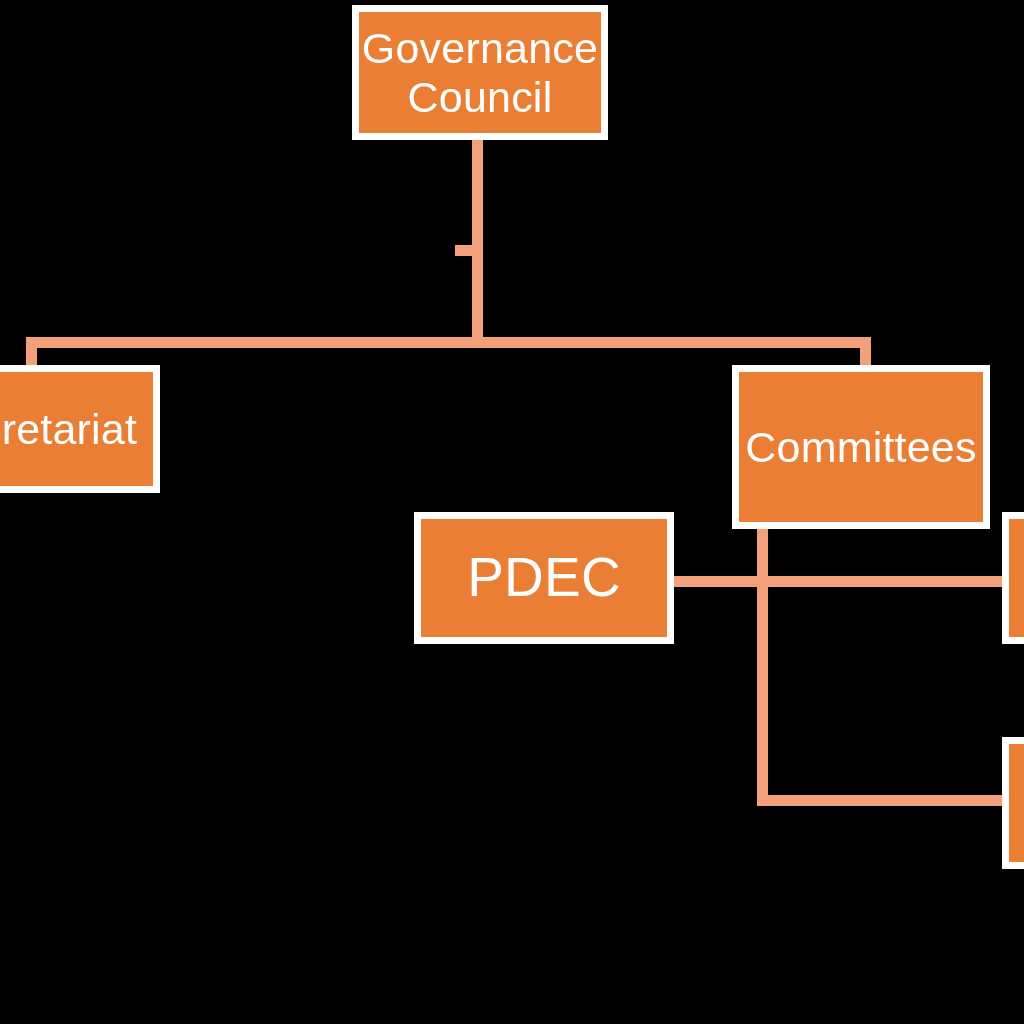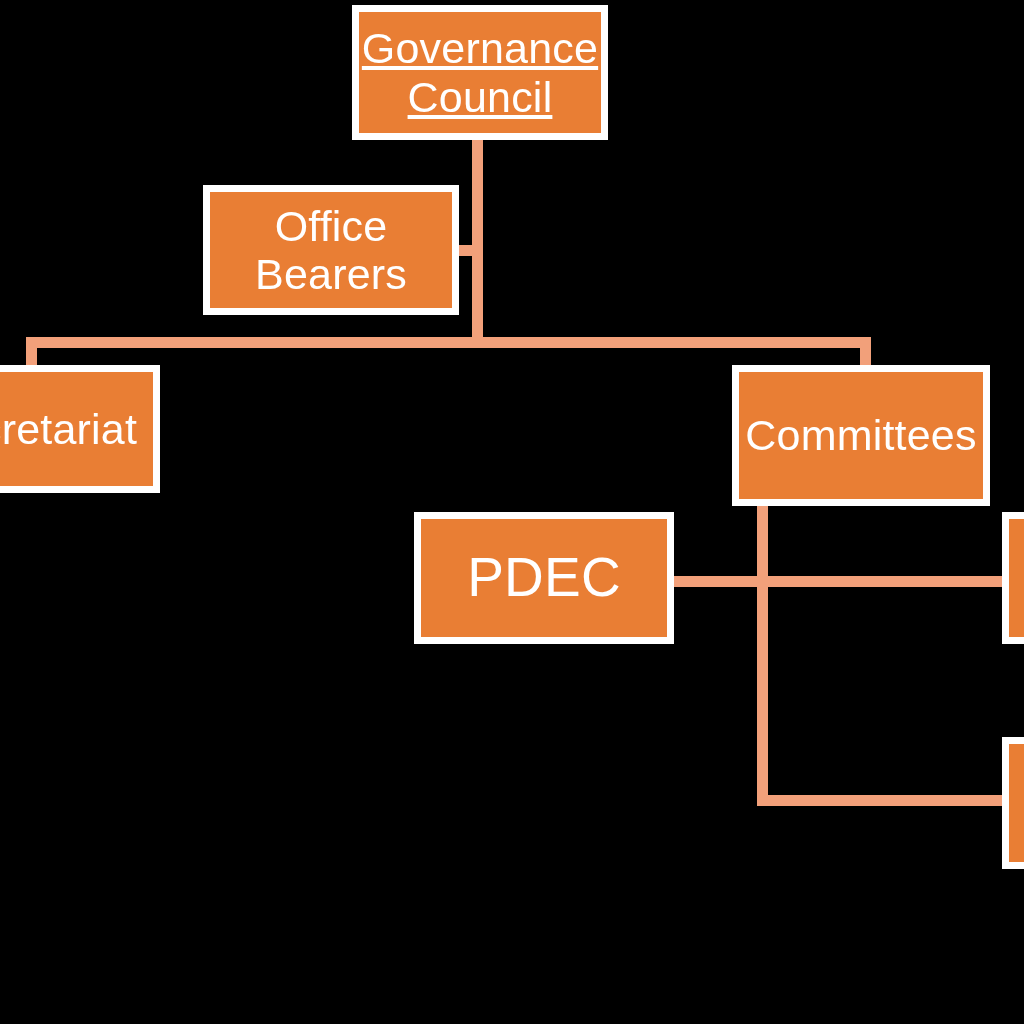--- a/index.html
+++ b/index.html
@@ -51,29 +51,27 @@
   <div class="connector" style="left:26px; top:337px; width:11px; height:34px;"></div>
 
   <div class="connector" style="left:860px; top:337px; width:11px; height:34px;"></div>
 
   <div class="connector" style="left:757px; top:491px; width:11px; height:315px;"></div>
 
   <div class="connector" style="left:670px; top:576px; width:342px; height:11px;"></div>
 
   <div class="connector" style="left:757px; top:795px; width:255px; height:11px;"></div>
 
-  <div class="node" style="left:352px; top:5px; width:256px; height:135px; font-size:43px;text-decoration:underline;">Governance
+  <div class="node" style="left:352px; top:5px; width:256px; height:135px; font-size:43px;">Governance
 Council</div>
 
-  <div class="node" style="left:203px; top:185px; width:256px; height:130px; font-size:43px;">Office
-Bearers</div>
 
   <div class="node" style="left:-96px; top:365px; width:256px; height:128px; font-size:43px;">Secretariat</div>
 
-  <div class="node" style="left:732px; top:365px; width:258px; height:141px; font-size:43px;">Committees</div>
+  <div class="node" style="left:732px; top:365px; width:258px; height:164px; font-size:43px;">Committees</div>
 
   <div class="node" style="left:414px; top:512px; width:260px; height:132px; font-size:55px;">PDEC</div>
 
   <div class="node" style="left:1002px; top:512px; width:132px; height:132px; font-size:43px;"></div>
 
   <div class="node" style="left:1002px; top:737px; width:132px; height:132px; font-size:43px;"></div>
 
 </div>
 
 </body></html>

